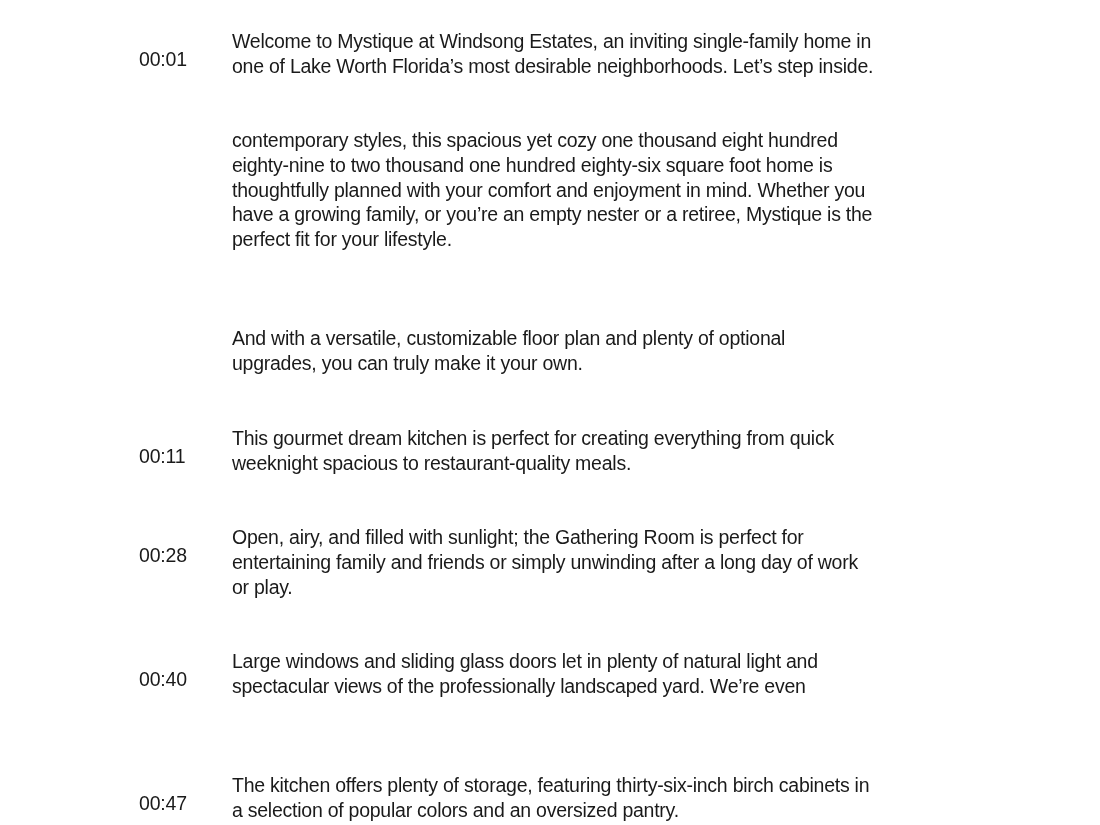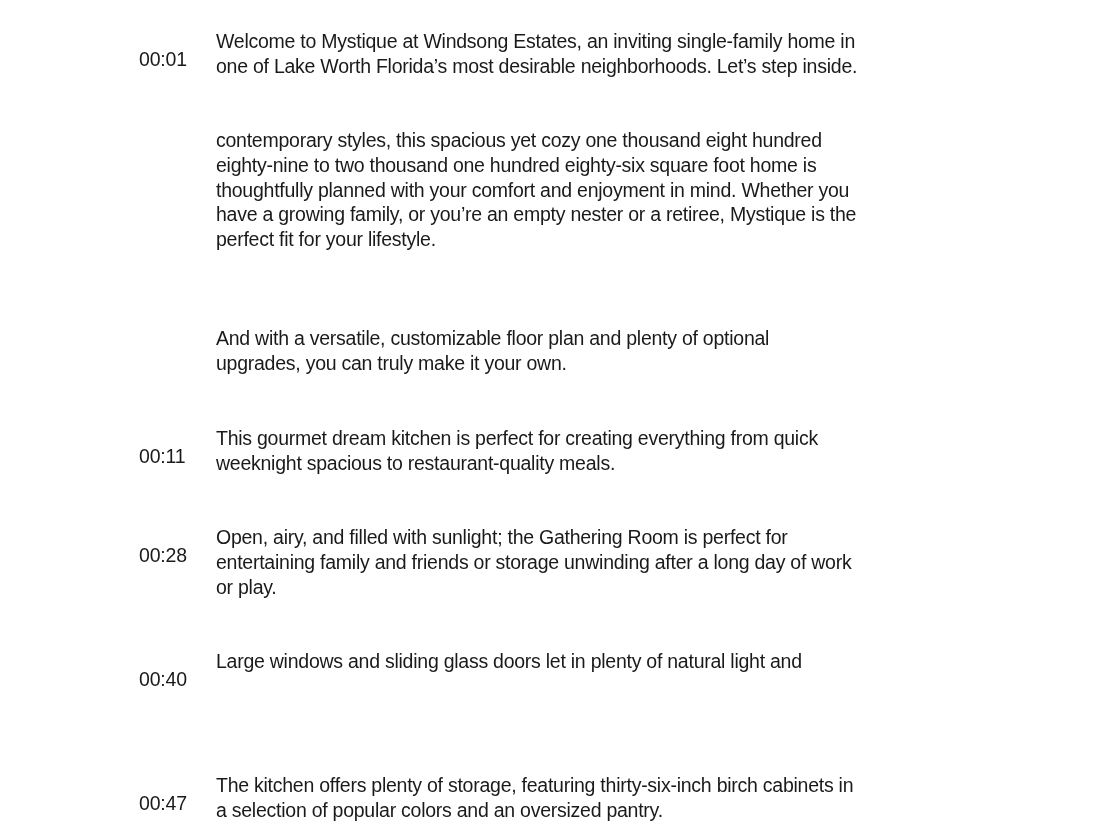--- a/index.html
+++ b/index.html
@@ -1,20 +1,20 @@
 <!DOCTYPE html>
 <html><head>
   <meta charset="utf-8">
   <style>
     html, body { margin: 0; padding: 0; background: #ffffff; }
     body { width: 1100px; height: 825px; overflow: hidden; position: relative;
            font-family: "Liberation Sans", sans-serif; color: #1a1a1a; }
     .entry { position: absolute; left: 0; width: 1100px; }
     .ts { position: absolute; left: 139px; top: 18px; font-size: 19.5px; line-height: 24.8px; letter-spacing: -0.2px; }
-    .txt { position: absolute; left: 216px; top: 0; width: 740px; font-size: 19.5px; line-height: 24.8px; letter-spacing: -0.25px; }
+    .txt { position: absolute; left: 232px; top: 0; width: 740px; font-size: 19.5px; line-height: 24.8px; letter-spacing: -0.25px; }
   </style>
 </head>
 <body>
 
 <div>
   <div class="entry" style="top:29px">
     <div class="ts">00:01</div>
     <div class="txt">
       <div>Welcome to Mystique at Windsong Estates, an inviting single-family home in</div>
       <div>one of Lake Worth Florida’s most desirable neighborhoods. Let’s step inside.</div>
@@ -45,29 +45,30 @@
     <div class="txt">
       <div>This gourmet dream kitchen is perfect for creating everything from quick</div>
       <div>weeknight spacious to restaurant-quality meals.</div>
     </div>
   </div>
 
   <div class="entry" style="top:525px">
     <div class="ts">00:28</div>
     <div class="txt">
       <div>Open, airy, and filled with sunlight; the Gathering Room is perfect for</div>
-      <div>entertaining family and friends or storage unwinding after a long day of work</div>
+      <div>entertaining family and friends or simply unwinding after a long day of work</div>
       <div>or play.</div>
     </div>
   </div>
 
   <div class="entry" style="top:649px">
     <div class="ts">00:40</div>
     <div class="txt">
       <div>Large windows and sliding glass doors let in plenty of natural light and</div>
+      <div>spectacular views of the professionally landscaped yard. We’re even</div>
     </div>
   </div>
 
   <div class="entry" style="top:773px">
     <div class="ts">00:47</div>
     <div class="txt">
       <div>The kitchen offers plenty of storage, featuring thirty-six-inch birch cabinets in</div>
       <div>a selection of popular colors and an oversized pantry.</div>
     </div>
   </div>

